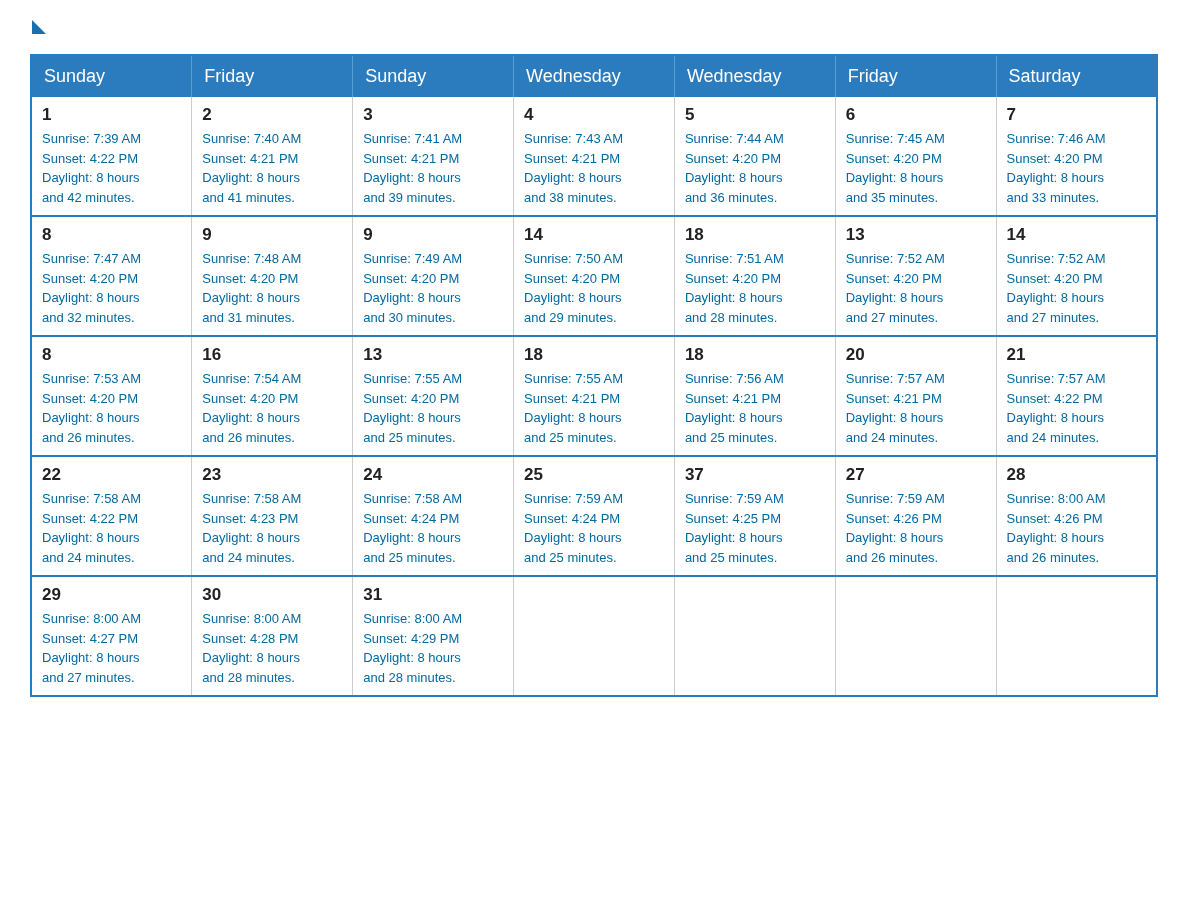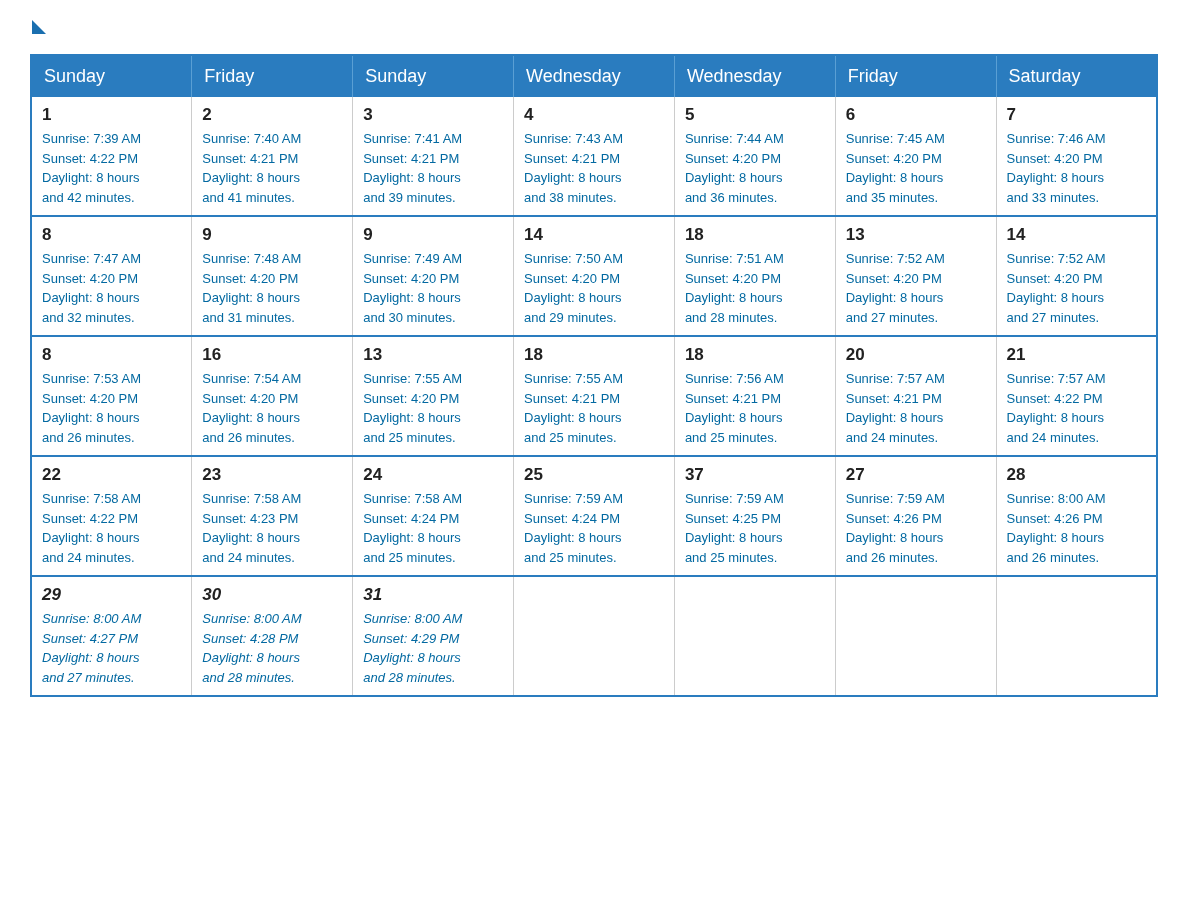--- a/index.html
+++ b/index.html
@@ -52,21 +52,20 @@
       border-right: 1px solid #ccc;
       border-bottom: 2px solid #2a7cbf;
       width: 14.28%;
       min-height: 100px;
     }
     .calendar-table td:last-child {
       border-right: none;
     }
     .calendar-table tr:last-child td {
       border-bottom: none;
-      font-style: italic;
     }
     .day-number {
       font-size: 17px;
       font-weight: bold;
       color: #222;
       margin-bottom: 4px;
     }
     .day-info {
       font-size: 13px;
       color: #0369a1;

